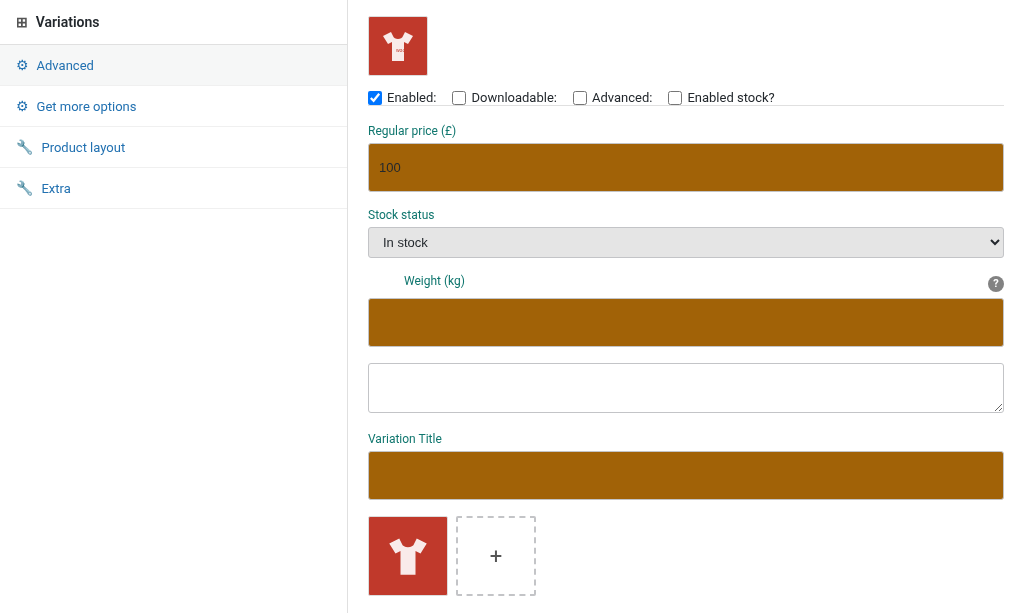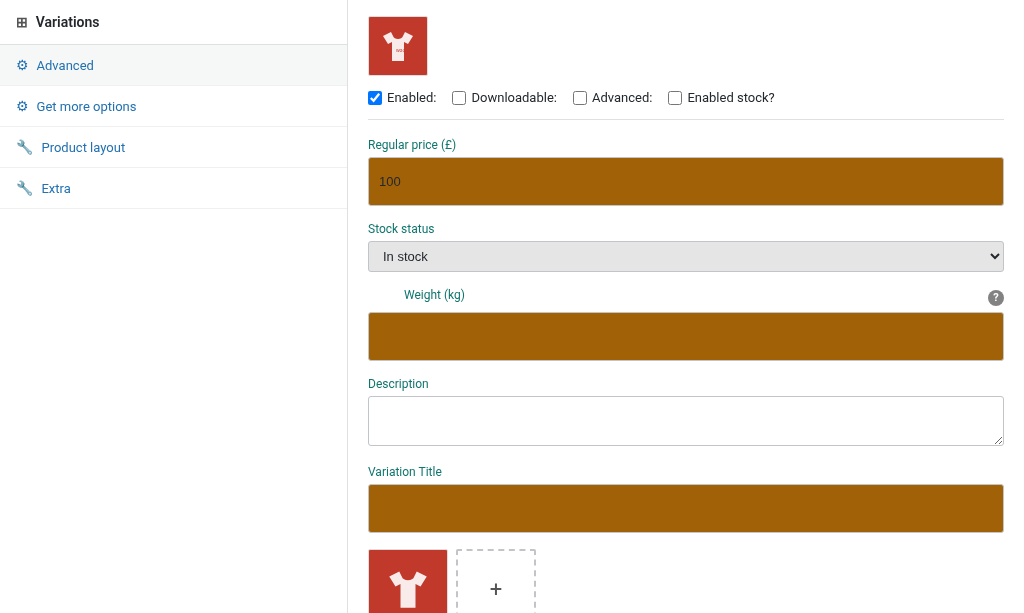--- a/index.html
+++ b/index.html
@@ -71,21 +71,20 @@
       justify-content: center;
       margin-bottom: 14px;
       overflow: hidden;
     }
     
     .checkboxes-row {
       display: flex;
       align-items: center;
       gap: 16px;
       margin-bottom: 18px;
-      padding-bottom: 14px;
       border-bottom: 1px solid #e0e0e0;
       flex-wrap: wrap;
     }
     .checkbox-item {
       display: flex;
       align-items: center;
       gap: 5px;
       font-size: 13px;
       color: #23282d;
     }
@@ -267,21 +266,20 @@
     <div class="form-group">
       <div class="form-label-row">
         <label class="form-label">Weight (kg)</label>
         <span class="help-icon">?</span>
       </div>
       <input class="form-input" type="text" value="" style="">
     </div>
 
 
     <div class="form-group">
-      <label class="form-label">Description</label>
       <textarea class="form-textarea" style=""></textarea>
     </div>
 
     <div class="form-group">
       <label class="form-label">Variation Title</label>
       <input class="form-input" type="text" value="" style="">
     </div>
 
     <div class="gallery-row">
       <div class="gallery-item">

